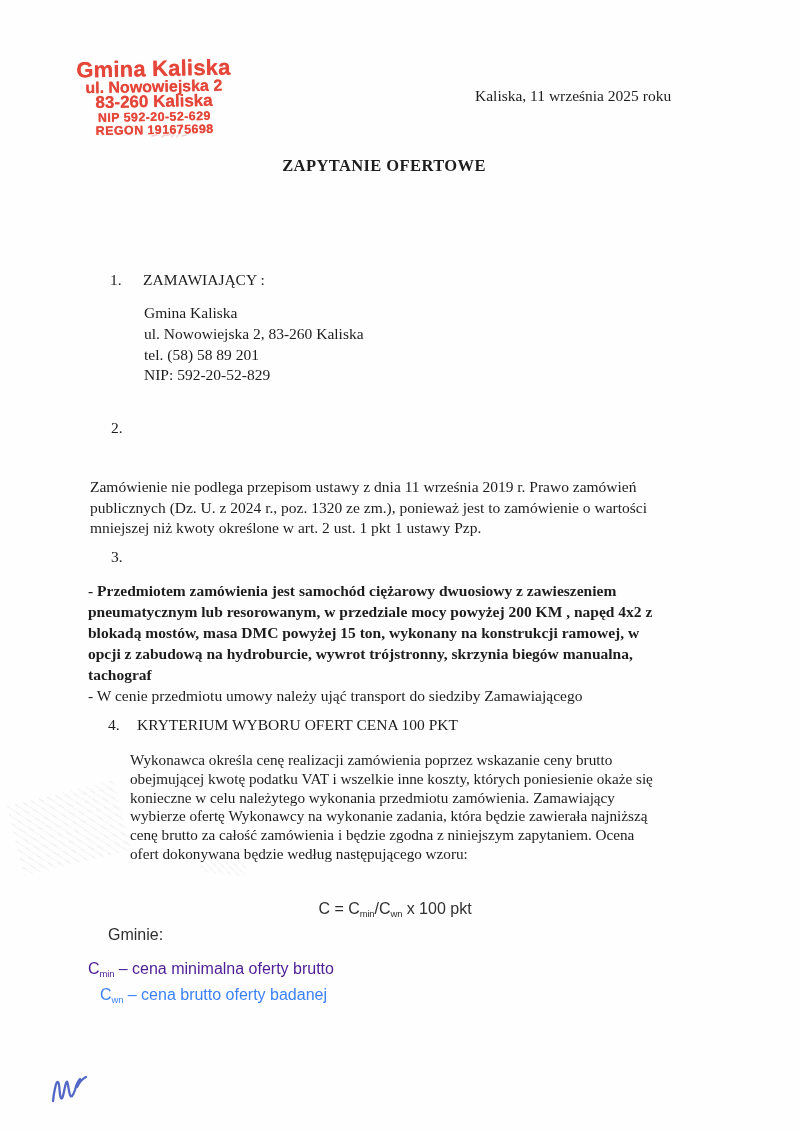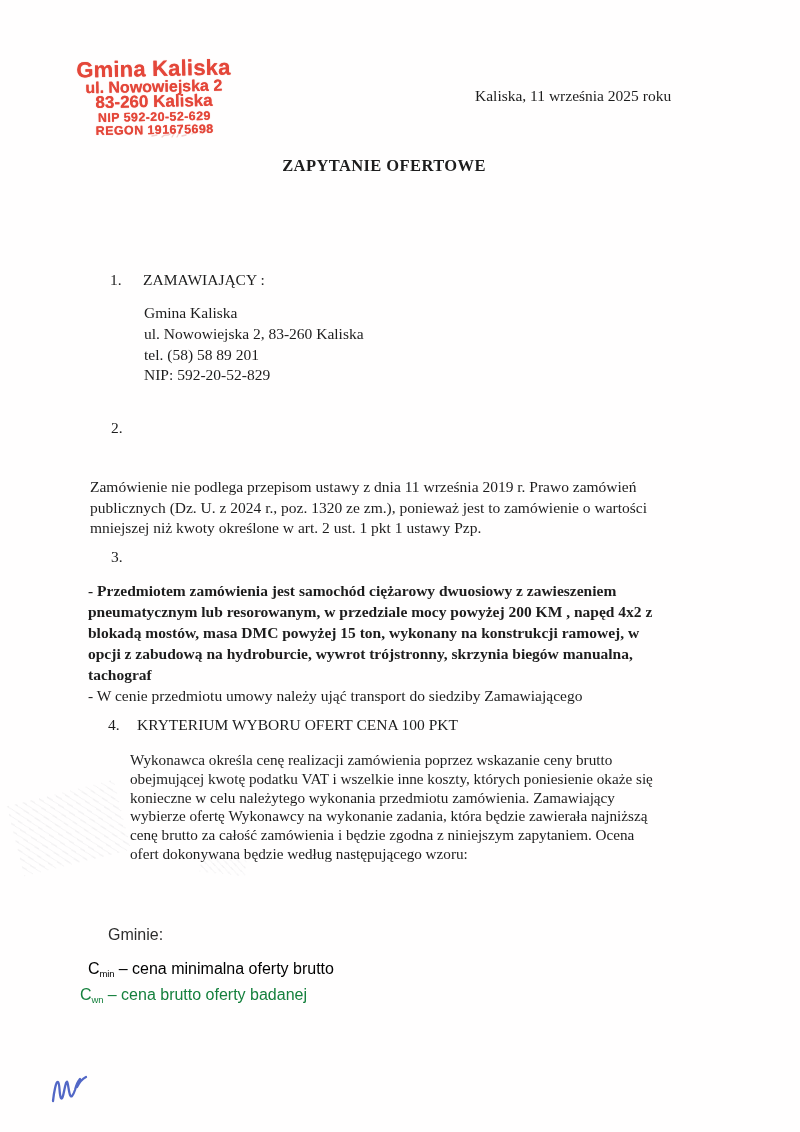--- a/index.html
+++ b/index.html
@@ -49,22 +49,22 @@
   .sec1-body{left:144px;top:303px;font-size:15.5px;line-height:20.8px;}
   .sec2-body{left:90px;top:477px;width:625px;font-size:15.5px;line-height:20.6px;}
   .sec3-block{left:88px;top:581px;width:632px;font-size:15.5px;line-height:20.9px;}
   .sec3-bold{font-weight:700;}
   .sec4-body{left:130px;top:751px;width:580px;font-size:15.2px;line-height:18.8px;}
 
   
   .formula{left:0;top:900px;width:790px;text-align:center;font-size:16px;color:#303030;}
   .sub{font-size:9.5px;position:relative;top:3px;letter-spacing:-.2px;}
   .gdzie{left:108px;top:926px;font-size:16px;color:#2e2e2e;}
-  .def1{left:88px;top:960px;font-size:16px;color:#000000;}
-  .def2{left:80px;top:986px;font-size:16px;color:#15803d;text-align:center;}
+  .def1{left:88px;top:960px;font-size:16px;color:#4c1d95;}
+  .def2{left:100px;top:986px;font-size:16px;color:#3b82f6;text-align:center;}
 
   
   .smudge-a{
     left:14px;top:792px;width:110px;height:72px;
     background:repeating-linear-gradient(48deg,rgba(115,115,128,.09) 0 1px,transparent 1px 6px);
     transform:rotate(-14deg);
     filter:blur(.4px);
   }
   .smudge-b{
     left:200px;top:858px;width:46px;height:16px;
@@ -127,20 +127,23 @@
     <span class="h-num">4.</span>
     <span>KRYTERIUM WYBORU OFERT CENA 100 PKT</span>
   </div>
   <div class="abs sec4-body pre">Wykonawca określa cenę realizacji zamówienia poprzez wskazanie ceny brutto
 obejmującej kwotę podatku VAT i wszelkie inne koszty, których poniesienie okaże się
 konieczne w celu należytego wykonania przedmiotu zamówienia. Zamawiający
 wybierze ofertę Wykonawcy na wykonanie zadania, która będzie zawierała najniższą
 cenę brutto za całość zamówienia i będzie zgodna z niniejszym zapytaniem. Ocena
 ofert dokonywana będzie według następującego wzoru:</div>
 
+  <div class="abs formula sans">
+    <span>C = C</span><span class="sub">min</span><span>/C</span><span class="sub">wn</span><span> x 100 pkt</span>
+  </div>
   <div class="abs gdzie sans">Gminie:</div>
   <div class="abs def1 sans">
     <span>C</span><span class="sub">min</span><span> – cena minimalna oferty brutto</span>
   </div>
   <div class="abs def2 sans">
     <span>C</span><span class="sub">wn</span><span> – cena brutto oferty badanej</span>
   </div>
 
   <div class="abs smudge-a"></div>
   <div class="abs smudge-b"></div>

